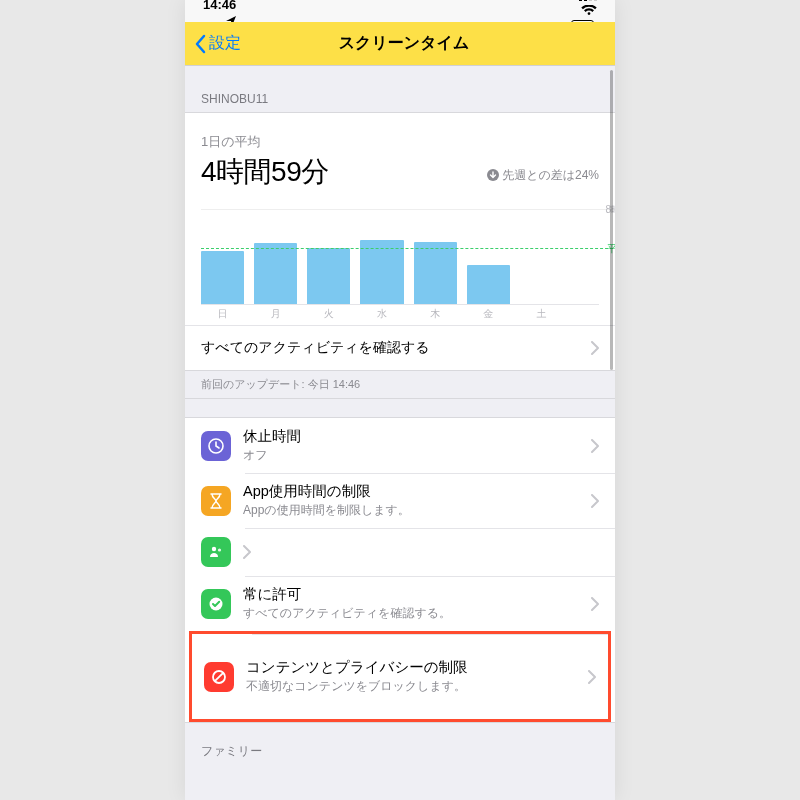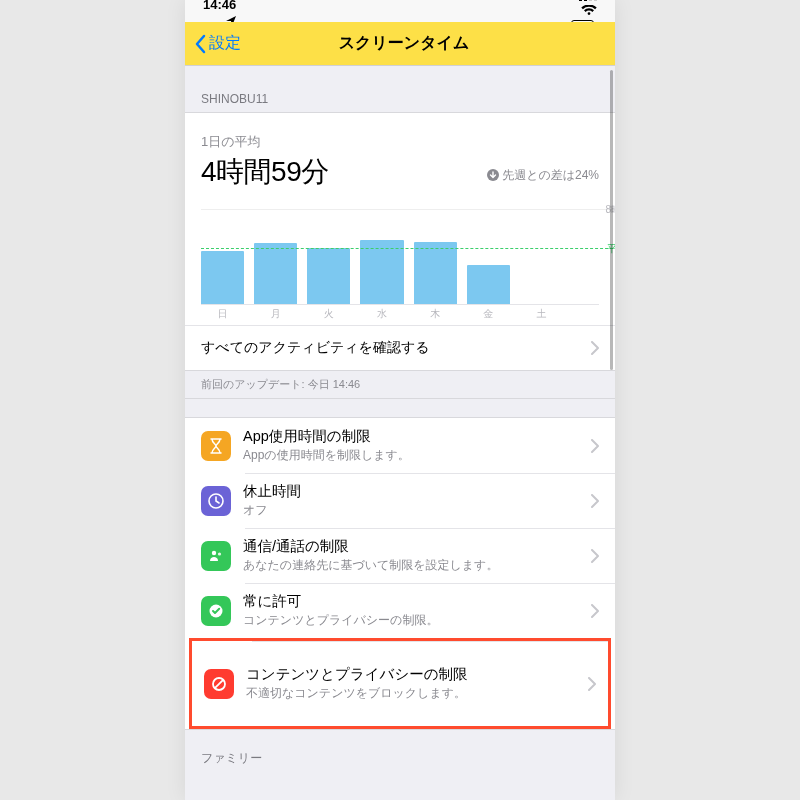--- a/index.html
+++ b/index.html
@@ -309,77 +309,73 @@
           <path d="M1 1 L7 7 L1 13" stroke="#c7c7cc" stroke-width="2" fill="none" stroke-linecap="round" stroke-linejoin="round"></path>
         </svg>
     </div>
   </div>
 
   <div class="update-note">前回のアップデート: 今日 14:46</div>
 
   <div class="card list">
 
     <div class="row">
-      <div class="icon" style="background:#f5a623">
-        <svg width="16" height="18" viewBox="0 0 16 18">
-            <path d="M3 2 H13 M3 16 H13 M4 2 C4 6 8 7 8 9 C8 11 4 12 4 16 M12 2 C12 6 8 7 8 9 C8 11 12 12 12 16" stroke="#fff" stroke-width="1.5" fill="none" stroke-linecap="round"></path>
-          </svg>
-      </div>
-      <div class="text">
-        <div class="title">App使用時間の制限</div>
-        <div class="sub">Appの使用時間を制限します。</div>
-      </div>
-      <svg class="chevron" width="8" height="14" viewBox="0 0 8 14">
-          <path d="M1 1 L7 7 L1 13" stroke="#c7c7cc" stroke-width="2" fill="none" stroke-linecap="round" stroke-linejoin="round"></path>
-        </svg>
-    </div>
-
-    <div class="row">
       <div class="icon" style="background:#6b63d6">
         <svg width="18" height="18" viewBox="0 0 18 18">
             <circle cx="9" cy="9" r="7" fill="none" stroke="#fff" stroke-width="1.6"></circle>
             <path d="M9 5 L9 9 L12 11" stroke="#fff" stroke-width="1.6" fill="none" stroke-linecap="round"></path>
           </svg>
       </div>
       <div class="text">
         <div class="title">休止時間</div>
         <div class="sub">オフ</div>
+      </div>
+      <svg class="chevron" width="8" height="14" viewBox="0 0 8 14">
+          <path d="M1 1 L7 7 L1 13" stroke="#c7c7cc" stroke-width="2" fill="none" stroke-linecap="round" stroke-linejoin="round"></path>
+        </svg>
+    </div>
+
+    <div class="row">
+      <div class="icon" style="background:#f5a623">
+        <svg width="16" height="18" viewBox="0 0 16 18">
+            <path d="M3 2 H13 M3 16 H13 M4 2 C4 6 8 7 8 9 C8 11 4 12 4 16 M12 2 C12 6 8 7 8 9 C8 11 12 12 12 16" stroke="#fff" stroke-width="1.5" fill="none" stroke-linecap="round"></path>
+          </svg>
+      </div>
+      <div class="text">
+        <div class="title">App使用時間の制限</div>
+        <div class="sub">Appの使用時間を制限します。</div>
       </div>
       <svg class="chevron" width="8" height="14" viewBox="0 0 8 14">
           <path d="M1 1 L7 7 L1 13" stroke="#c7c7cc" stroke-width="2" fill="none" stroke-linecap="round" stroke-linejoin="round"></path>
         </svg>
     </div>
 
     <div class="row">
       <div class="icon" style="background:#34c759">
         <svg width="18" height="18" viewBox="0 0 18 18">
             <circle cx="7" cy="6" r="2.2" fill="#fff"></circle>
             <path d="M3 14 C3 11 5 10 7 10 C9 10 11 11 11 14 Z" fill="#fff"></path>
             <circle cx="12.5" cy="7" r="1.6" fill="#fff" opacity="0.85"></circle>
           </svg>
       </div>
-      <div class="text">
-        <div class="title">通信/通話の制限</div>
-        <div class="sub">あなたの連絡先に基づいて制限を設定します。</div>
-      </div>
       <svg class="chevron" width="8" height="14" viewBox="0 0 8 14">
           <path d="M1 1 L7 7 L1 13" stroke="#c7c7cc" stroke-width="2" fill="none" stroke-linecap="round" stroke-linejoin="round"></path>
         </svg>
     </div>
 
     <div class="row">
       <div class="icon" style="background:#34c759">
         <svg width="18" height="18" viewBox="0 0 18 18">
             <circle cx="9" cy="9" r="6.5" fill="#fff"></circle>
             <path d="M6 9 L8 11 L12.2 6.8" stroke="#34c759" stroke-width="2" fill="none" stroke-linecap="round" stroke-linejoin="round"></path>
           </svg>
       </div>
       <div class="text">
         <div class="title">常に許可</div>
-        <div class="sub">コンテンツとプライバシーの制限。</div>
+        <div class="sub">すべてのアクティビティを確認する。</div>
       </div>
       <svg class="chevron" width="8" height="14" viewBox="0 0 8 14">
           <path d="M1 1 L7 7 L1 13" stroke="#c7c7cc" stroke-width="2" fill="none" stroke-linecap="round" stroke-linejoin="round"></path>
         </svg>
     </div>
 
     <div class="row highlight">
       <div class="icon" style="background:#ff3b30">
         <svg width="18" height="18" viewBox="0 0 18 18">
             <circle cx="9" cy="9" r="6" fill="none" stroke="#fff" stroke-width="1.8"></circle>

